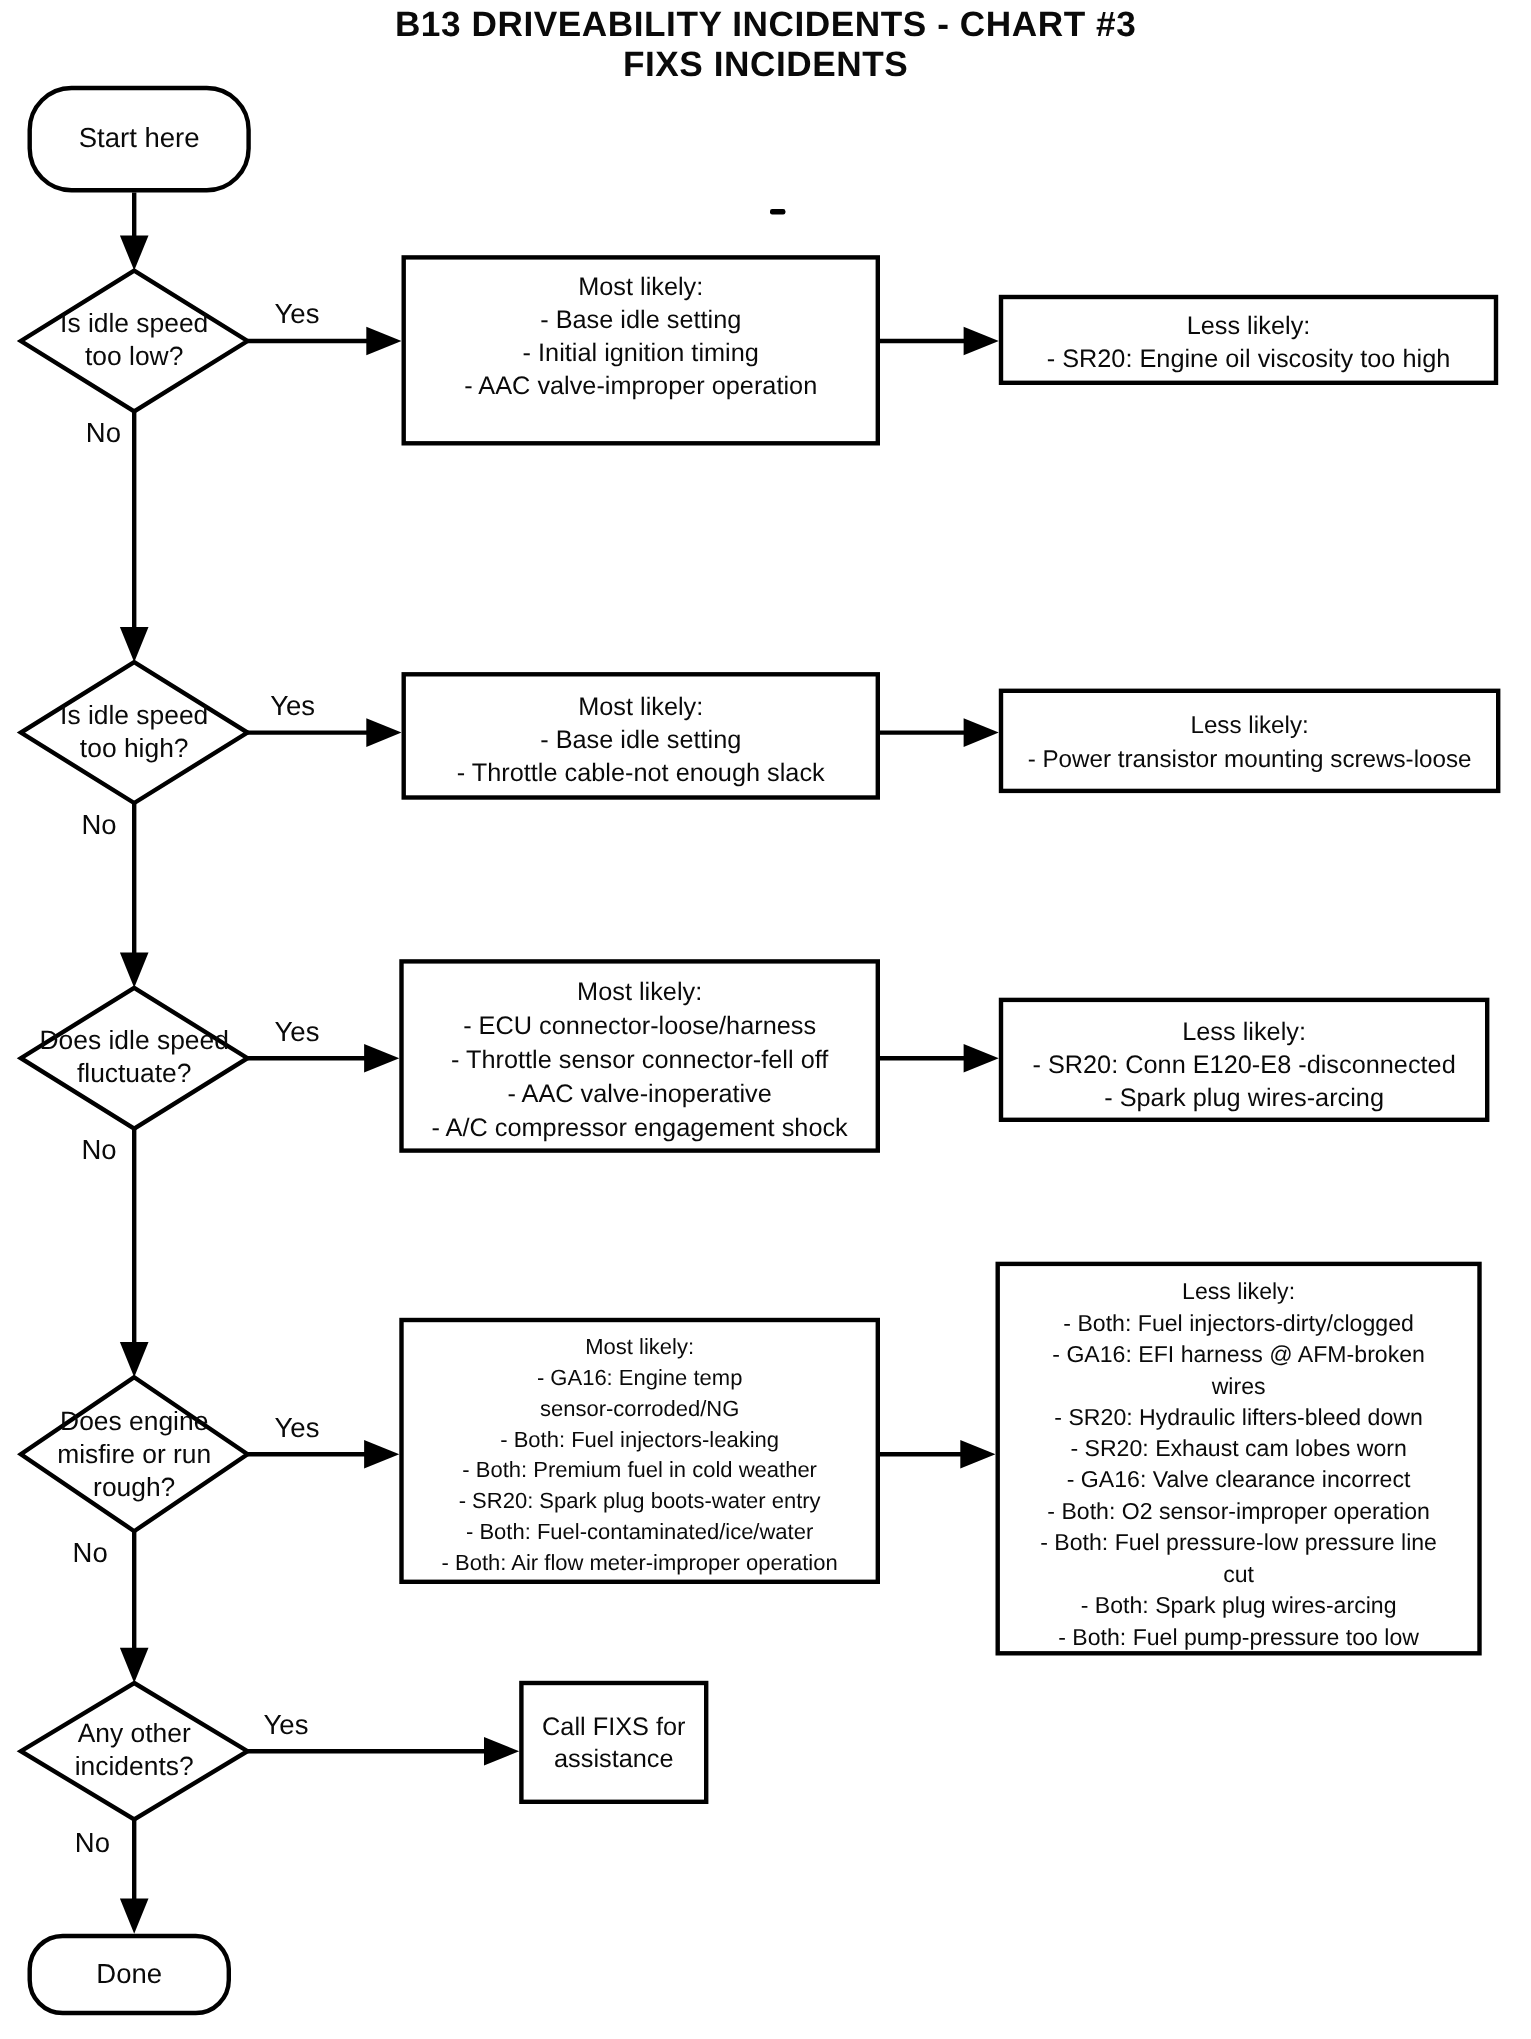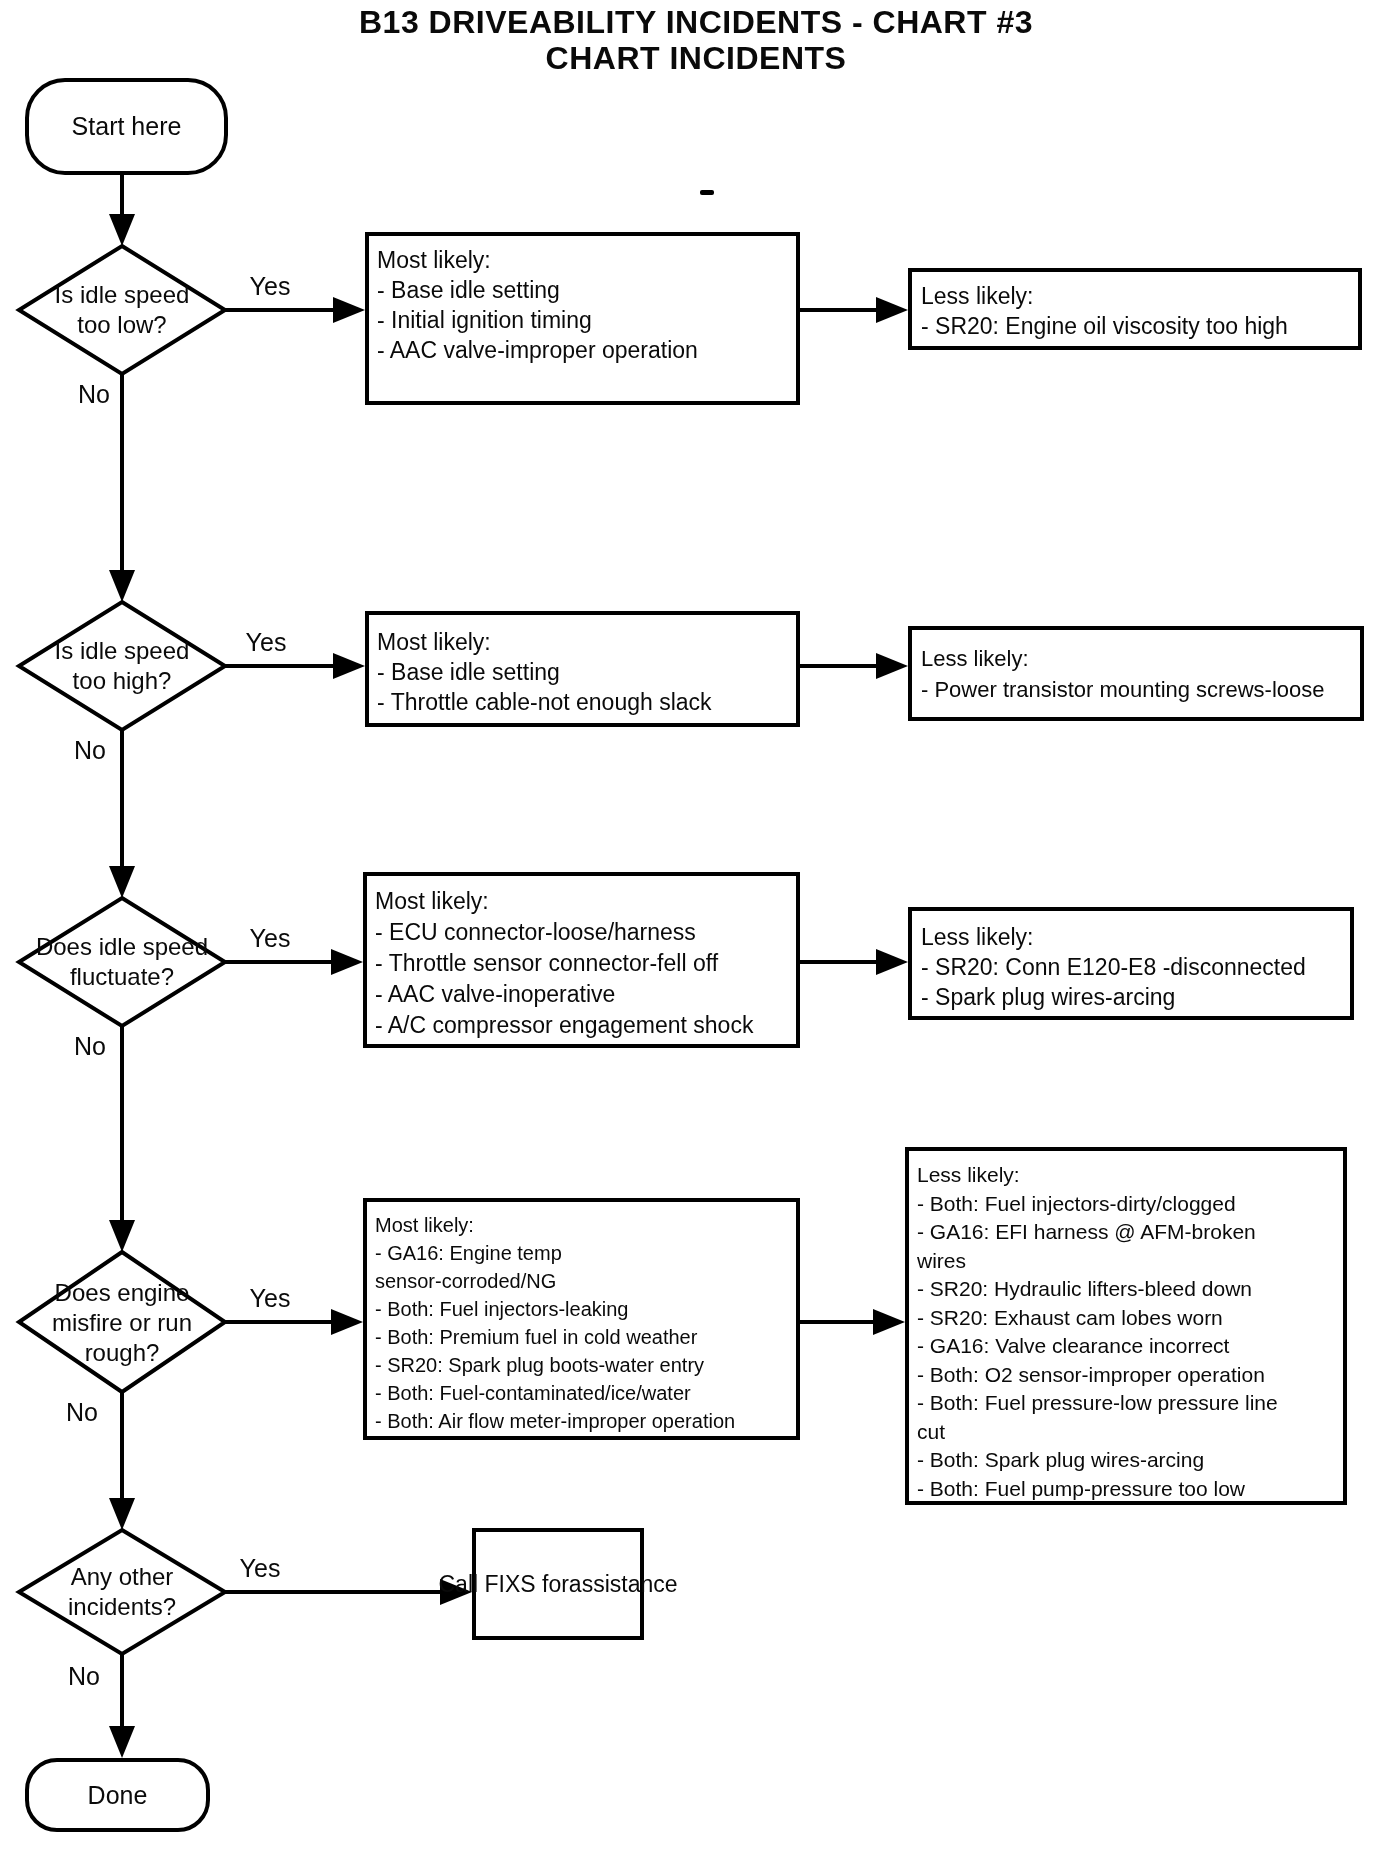--- a/index.html
+++ b/index.html
@@ -6,26 +6,26 @@
   .page{
     position:relative;width:1392px;height:1854px;background:#ffffff;
     font-family:"Liberation Sans",sans-serif;color:#0a0a0a;overflow:hidden;
   }
   .title{position:absolute;left:60px;right:60px;text-align:center;font-weight:700;
          font-size:32px;letter-spacing:.5px;white-space:nowrap;}
   .title1{top:4px;}
   .title2{top:40px;}
   svg.lines{position:absolute;left:0;top:0;width:1392px;height:1854px;}
   .fbox{position:absolute;border:4px solid #000;background:#fff;box-sizing:border-box;}
-  .tline{white-space:nowrap;}
+  .tline{white-space:nowrap;text-align:center;}
   .terminal{position:absolute;border:4px solid #000;background:#fff;box-sizing:border-box;
             display:flex;align-items:center;justify-content:center;font-size:25px;}
   .dtext{position:absolute;text-align:center;font-size:24px;line-height:30px;}
   .lbl{position:absolute;font-size:25px;text-align:center;}
-  .action{display:flex;flex-direction:row;align-items:center;justify-content:center;
+  .action{display:flex;flex-direction:column;align-items:center;justify-content:center;
           font-size:23px;line-height:29px;text-align:center;}
   .artifact{position:absolute;background:#000;border-radius:2px;}
 </style>
 </head>
 <body>
 
 <div class="page">
 
   <svg class="lines" viewBox="0 0 1392 1854">
     <g stroke="#000" stroke-width="4" fill="#000">
@@ -94,21 +94,21 @@
     <g stroke="#000" stroke-width="4" fill="#ffffff">
       <polygon points="122,246 225,310 122,374 19,310"></polygon>
       <polygon points="122,602 225,666 122,730 19,666"></polygon>
       <polygon points="122,898 225,962 122,1026 19,962"></polygon>
       <polygon points="122,1252 225,1322 122,1392 19,1322"></polygon>
       <polygon points="122,1530 225,1592 122,1654 19,1592"></polygon>
     </g>
   </svg>
 
   <div class="title title1">B13 DRIVEABILITY INCIDENTS - CHART #3</div>
-  <div class="title title2">CHART INCIDENTS</div>
+  <div class="title title2">FIXS INCIDENTS</div>
   <div class="artifact" style="left:700px;top:190px;width:14px;height:5px;"></div>
 
   <div class="terminal" style="left:25px;top:78px;width:203px;height:97px;border-radius:40px;">
     <span>Start here</span>
   </div>
   <div class="terminal" style="left:25px;top:1758px;width:185px;height:74px;border-radius:32px;">
     <span>Done</span>
   </div>
 
   <div class="dtext" style="left:20px;top:280px;width:204px;">

